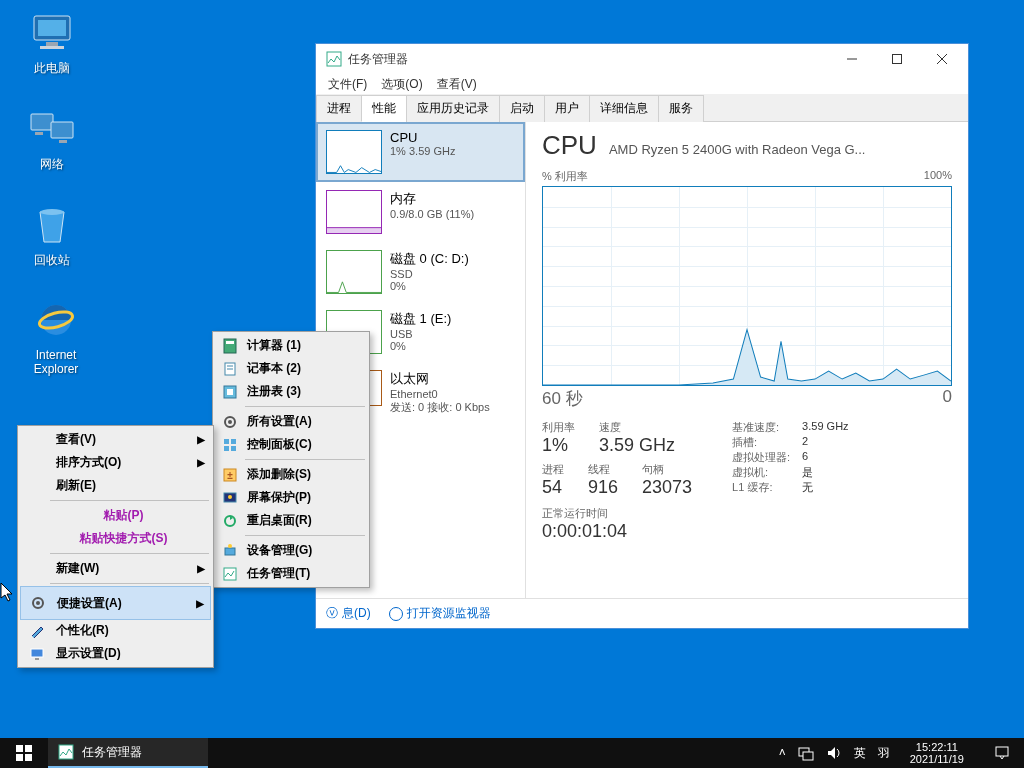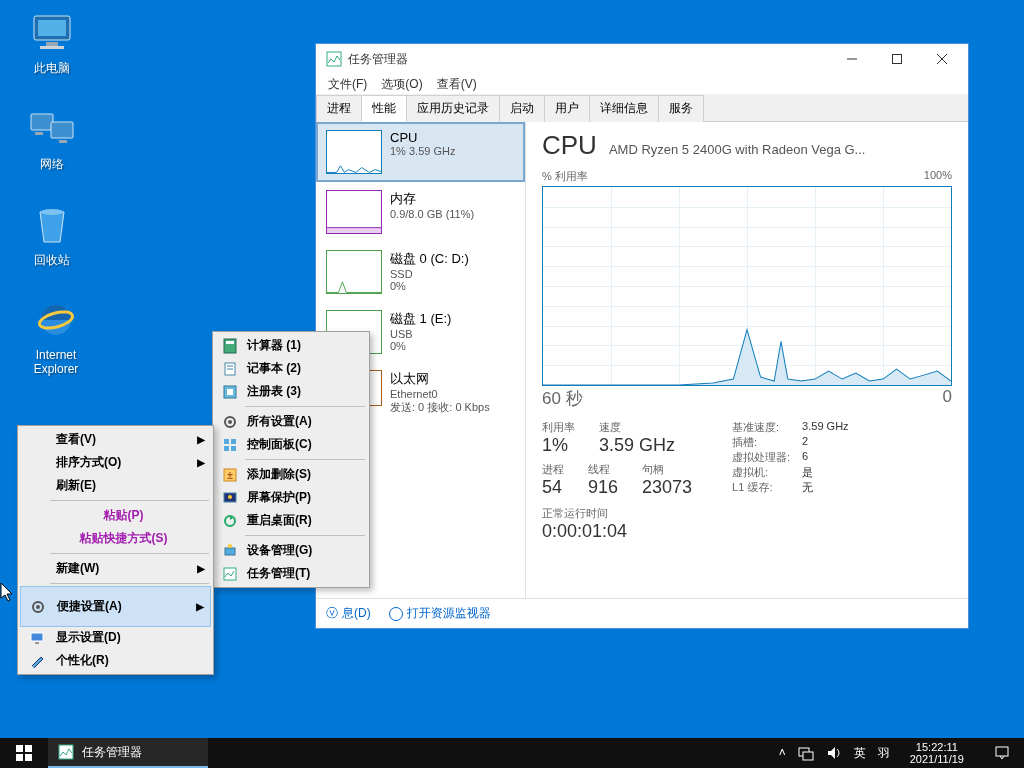--- a/index.html
+++ b/index.html
@@ -52,21 +52,21 @@
 .up { margin-top: 8px; }
 .up .ulabel { font-size: 11px; color: #666; }
 .up .uval { font-size: 18px; color: #333; }
 .tm-foot { border-top: 1px solid #e0e0e0; padding: 6px 10px; display: flex; align-items: center; gap: 18px; font-size: 12px; }
 .tm-foot .lnk { color: #0066cc; cursor: pointer; display: flex; align-items: center; gap: 4px; }
 .tm-foot .lnk .ic { width: 14px; height: 14px; border: 1px solid #0066cc; border-radius: 50%; display: inline-block; position: relative; }
 
 
 .ctx { position: absolute; background: #eeeeee; border: 1px solid #a0a0a0; box-shadow: 3px 3px 6px rgba(0,0,0,.25); padding: 2px; font-size: 12px; font-weight: bold; }
 .ctx .row { display: flex; align-items: center; height: 23px; padding: 0 20px 0 6px; gap: 8px; position: relative; cursor: default; }
-.ctx .row.sel { background: #cde2f7; border: 1px solid #96c1e8; height: 41px; margin: -1px 0; }
+.ctx .row.sel { background: #cde2f7; border: 1px solid #96c1e8; height: 34px; margin: -1px 0; }
 .ctx .row.dis { color: #a21caf; justify-content: center; }
 .ctx .row .ric { width: 18px; height: 18px; display: flex; align-items: center; justify-content: center; font-size: 14px; flex-shrink: 0; }
 .ctx .row .arrow { position: absolute; right: 6px; font-size: 10px; }
 .ctx .sep { height: 1px; background: #c0c0c0; margin: 3px 2px 3px 30px; }
 .ctx1 { left: 17px; top: 425px; width: 197px; }
 .ctx2 { left: 212px; top: 331px; width: 158px; }
 .ctx1 .row .ric { width: 22px; }
 
 
 .taskbar { position: absolute; left: 0; right: 0; bottom: 0; height: 30px; background: #101010; display: flex; align-items: stretch; color: #fff; font-size: 12px; }
@@ -457,33 +457,33 @@
           <circle cx="8" cy="8" r="5" fill="none" stroke="#555" stroke-width="2"></circle>
           <circle cx="8" cy="8" r="2" fill="#555"></circle>
         </svg>
       </span>
       <span>便捷设置(A)</span>
       <span class="arrow">▶</span>
     </div>
     <div class="row">
       <span class="ric">
         <svg width="16" height="16">
+          <path d="M3 13 L6 10 L12 4 L14 6 L8 12 L5 15" fill="#5ad" stroke="#237"></path>
+        </svg>
+      </span>
+      <span>个性化(R)</span>
+    </div>
+    <div class="row">
+      <span class="ric">
+        <svg width="16" height="16">
           <rect x="2" y="3" width="12" height="8" fill="#48d" stroke="#fff"></rect>
           <rect x="6" y="12" width="4" height="2" fill="#999"></rect>
         </svg>
       </span>
       <span>显示设置(D)</span>
-    </div>
-    <div class="row">
-      <span class="ric">
-        <svg width="16" height="16">
-          <path d="M3 13 L6 10 L12 4 L14 6 L8 12 L5 15" fill="#5ad" stroke="#237"></path>
-        </svg>
-      </span>
-      <span>个性化(R)</span>
     </div>
   </div>
 
 <svg style="position:absolute; left:0px; top:582px; pointer-events:none" width="16" height="22">
     <path d="M1 1 L1 16 L5 13 L8 19 L10 18 L7 12 L12 12 Z" fill="#fff" stroke="#000"></path>
   </svg>
 
 <div class="taskbar">
   <div class="start">
     <svg width="16" height="16">

